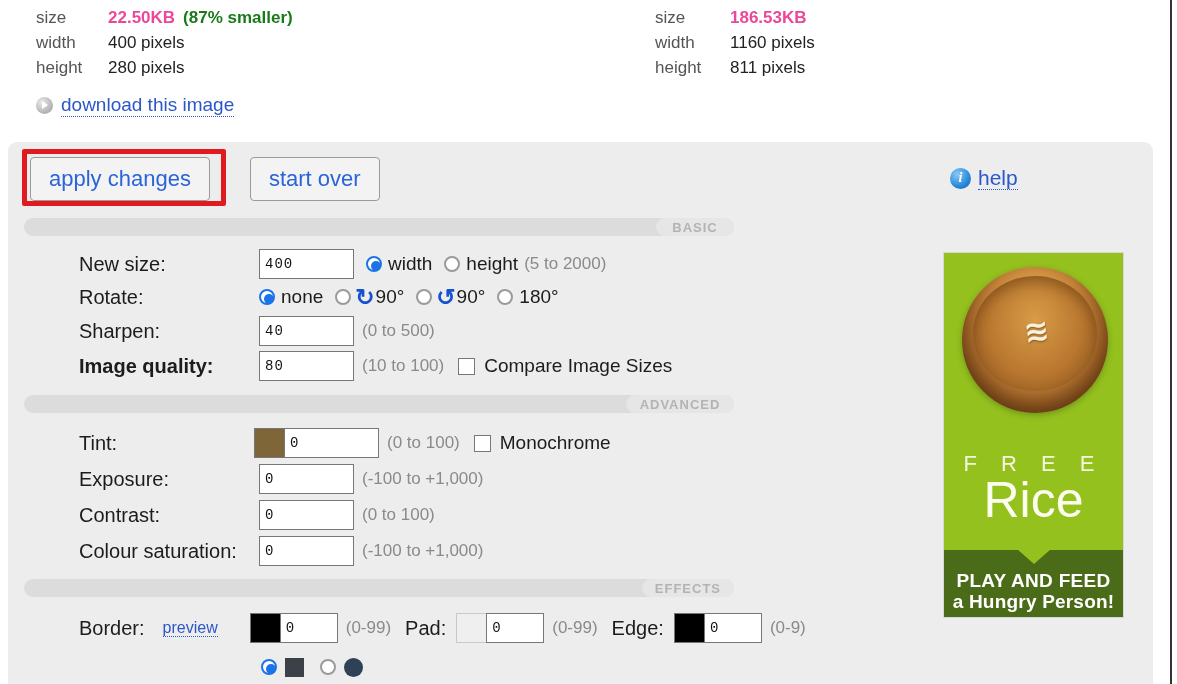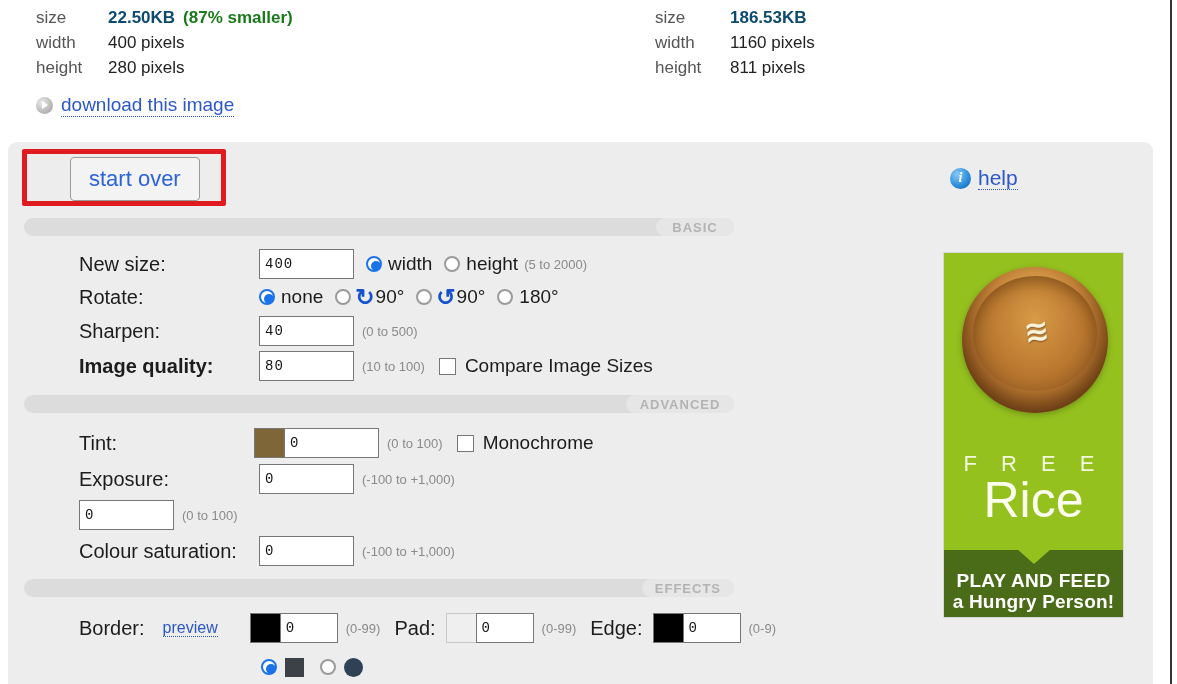--- a/index.html
+++ b/index.html
@@ -16,21 +16,21 @@
   .right-border { position:absolute; left:1170px; top:0; width:2px; height:684px; background:#333; }
   .right-gap { position:absolute; left:1172px; top:0; width:5px; height:684px; background:#fff; }
 
   
   .stats { position:absolute; left:0; top:0; width:1170px; height:128px; }
   .stat-col { position:absolute; font-size:17px; color:#333; }
   .stat-col.left { left:36px; top:8px; }
   .stat-col.right { left:655px; top:8px; }
   .stat-row { display:flex; align-items:baseline; height:25px; }
   .stat-key { width:72px; color:#555; font-size:17px; }
-  .stat-val { font-weight:bold; color:#0c4a6e; font-size:17px; }
+  .stat-val { font-weight:bold; color:#ec4899; font-size:17px; }
   .stat-col.right .stat-key { width:75px; }
   .stat-val.plain { font-weight:normal; color:#222; }
   .stat-note { color:#1a7a1a; font-weight:bold; margin-left:8px; font-size:17px; }
 
   .dl-row { position:absolute; left:36px; top:94px; display:flex; align-items:center; }
   .dl-icon { width:17px; height:17px; border-radius:50%;
              background:radial-gradient(circle at 35% 32%, #e9e9e9 0%, #bdbdbd 55%, #9a9a9a 100%);
              position:relative; margin-right:8px; }
   .dl-icon:after { content:""; position:absolute; left:6px; top:4px;
              border-left:6px solid #fff; border-top:4.5px solid transparent; border-bottom:4.5px solid transparent; }
@@ -66,21 +66,21 @@
             letter-spacing:1px; display:flex; align-items:center; justify-content:center;
             padding:0 13px; font-weight:bold;text-align:center; }
 
   
   .row { position:absolute; left:30px; display:flex; align-items:center; height:30px;margin-left:41px; }
   .lbl { font-size:20px; color:#1c1c1c; }
   .lbl.bold { font-weight:bold; }
   .txt { height:30px; border:1px solid #777; background:#fff; font-size:14px;
          font-family:"Liberation Mono", monospace; padding:0 5px; color:#111;
          letter-spacing:1px; }
-  .hint { color:#8a8a8a; font-size:13px; margin-left:8px; }
+  .hint { color:#8a8a8a; font-size:17px; margin-left:8px; }
   .radio { width:16px; height:16px; border-radius:50%; border:2px solid #9a9a9a;
            background:#fff; display:inline-block; position:relative; flex:none; cursor:pointer; }
   .radio.on { border-color:#1a73e8; }
   .radio.on:after { content:""; position:absolute; left:3px; top:3px; width:10px; height:10px;
            border-radius:50%; background:#1a73e8; }
   .rlabel { font-size:19px; margin-left:6px; margin-right:12px; color:#1c1c1c; }
   .chk { width:17px; height:17px; border:1.5px solid #777; background:#fff; display:inline-block; flex:none; cursor:pointer; }
   .chklabel { font-size:19px; margin-left:9px; color:#1c1c1c; }
   .swatch { width:30px; height:30px; border:1px solid #777; border-right:none; flex:none; cursor:pointer; }
   .rot { font-size:23px; color:#1651cf; font-weight:bold; margin:0 1px 0 4px; line-height:1; cursor:pointer; }
@@ -158,20 +158,21 @@
 
     <div class="dl-row">
       <span class="dl-icon"></span>
       <span class="dl-link">download this image</span>
     </div>
   </div>
 
   <div class="panel">
 
     <div class="btn-wrap">
+      <button class="btn apply">apply changes</button>
       <button class="btn start">start over</button>
     </div>
     <div class="redbox"></div>
 
     <div class="help">
       <span class="help-icon">i</span>
       <span class="help-label">help</span>
     </div>
 
     <div class="secbar" style="top:76px;">
@@ -233,20 +234,21 @@
       <span class="chklabel">Monochrome</span>
     </div>
 
     <div class="row" style="top:322px;">
       <span class="lbl" style="width:180px;">Exposure:</span>
       <input class="txt" style="width: 95px;" value="0">
       <span class="hint">(-100 to +1,000)</span>
     </div>
 
     <div class="row" style="top:358px;">
+      <span class="lbl" style="width:180px;">Contrast:</span>
       <input class="txt" style="width: 95px;" value="0">
       <span class="hint">(0 to 100)</span>
     </div>
 
     <div class="row" style="top:394px;">
       <span class="lbl" style="width:180px;">Colour saturation:</span>
       <input class="txt" style="width: 95px;" value="0">
       <span class="hint">(-100 to +1,000)</span>
     </div>
 

